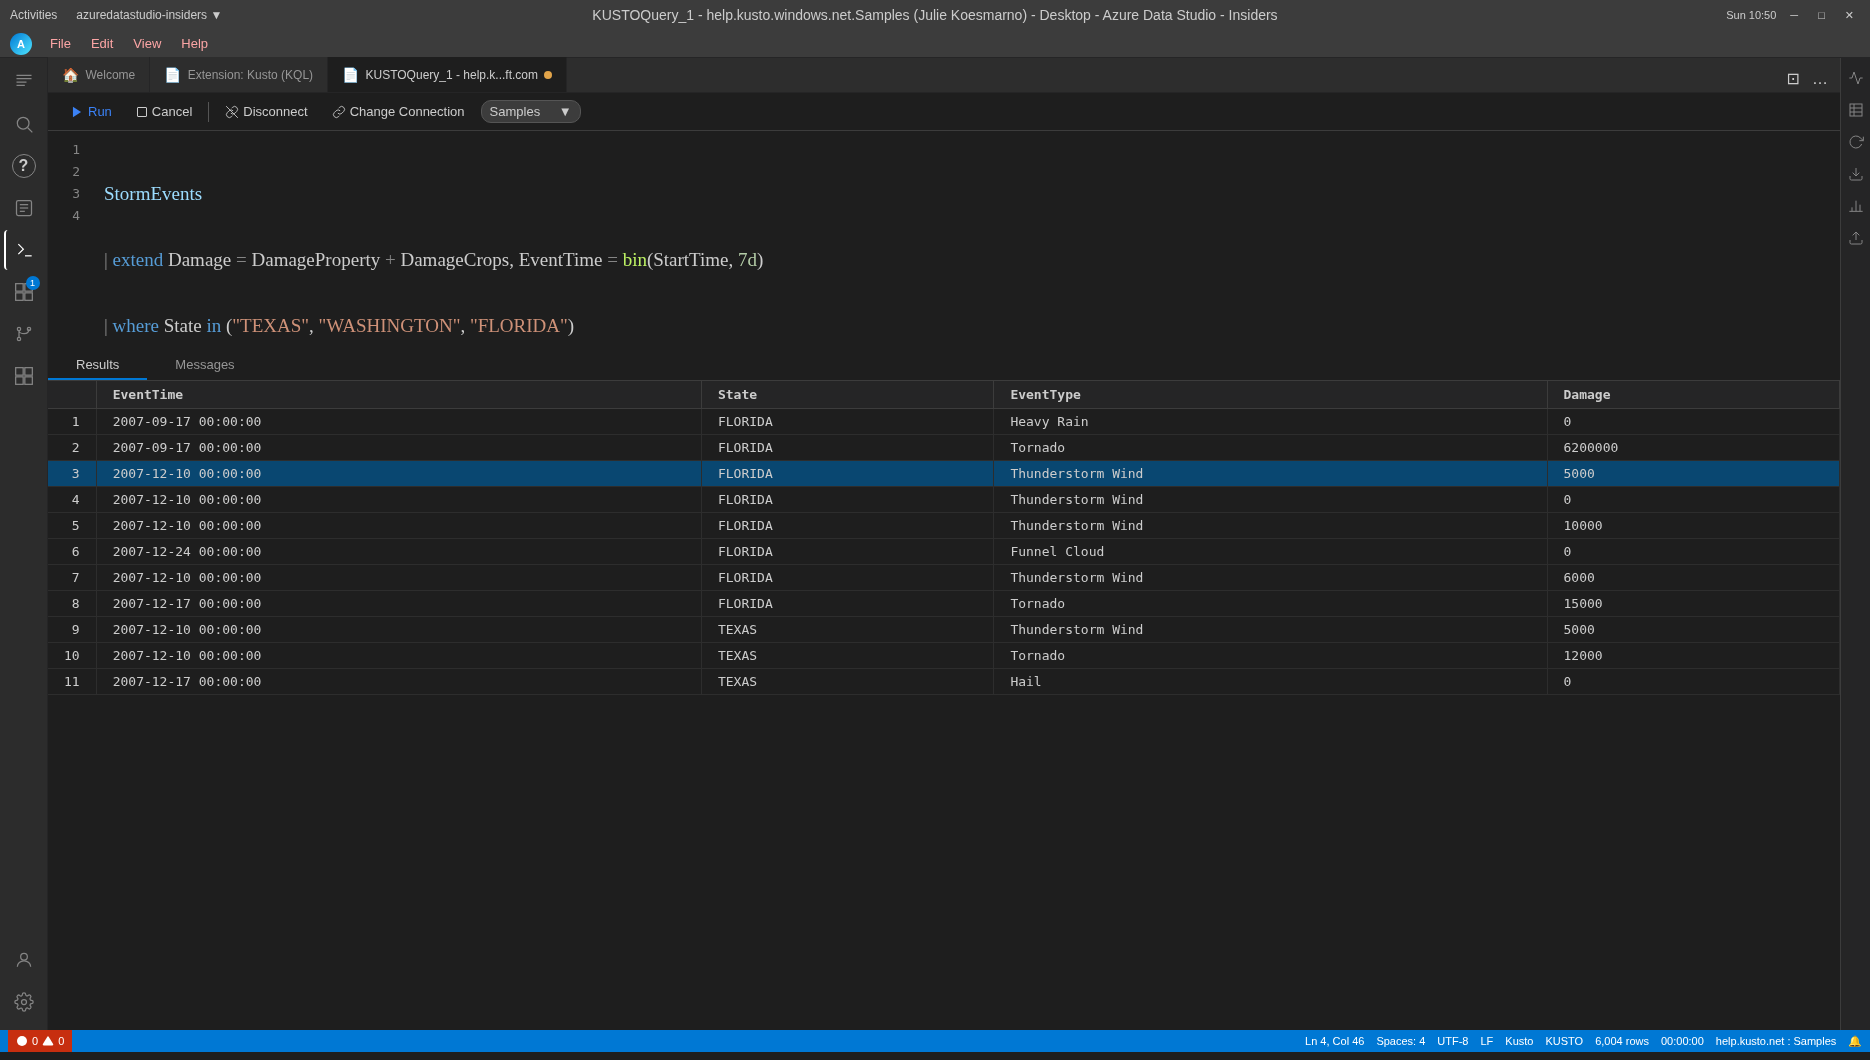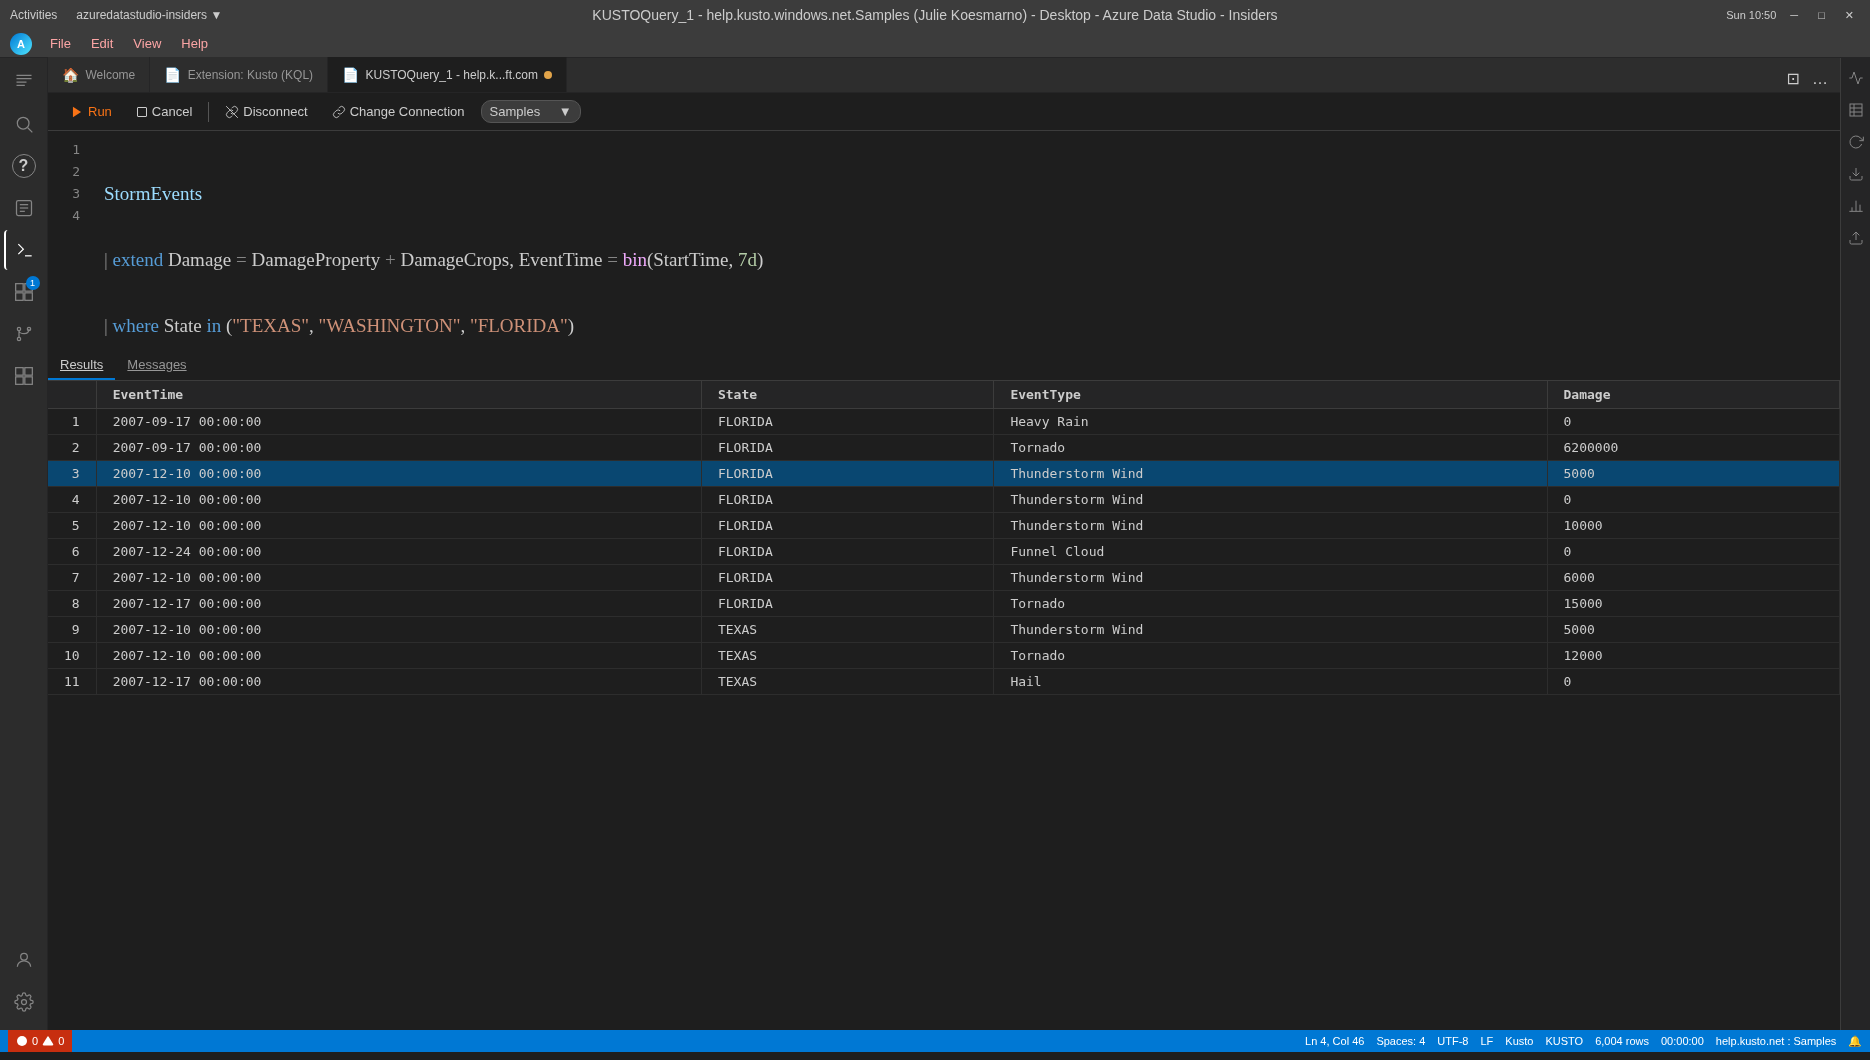--- a/index.html
+++ b/index.html
@@ -177,21 +177,21 @@
       gap: 4px;
       padding: 3px 8px;
       border-radius: 3px;
       cursor: pointer;
       font-size: 13px;
       color: #cccccc;
       background: transparent;
       border: none;
       outline: none;
     }
-    .toolbar-btn.run { color: #f97316; justify-content: flex-end; }
+    .toolbar-btn.run { color: #3b82f6; justify-content: flex-end; }
     .toolbar-btn.cancel { color: #cccccc; }
     .toolbar-separator {
       width: 1px;
       height: 20px;
       background: #555;
     }
     .connection-dropdown {
       display: flex;
       align-items: center;
       gap: 4px;
@@ -233,46 +233,45 @@
       overflow-x: auto;
       white-space: pre;
     }
     .code-line {
       height: 22px;
       padding-left: 16px;
     }
     
     .kw { color: #569cd6; margin-top: 15px; }
     .op { color: #858585; }
-    .fn { color: #f0abfc; }
+    .fn { color: #bef264; }
     .str-orange { color: #ce9178; }
     .num { color: #b5cea8; }
     .identifier { color: #9cdcfe; }
     .plain { color: #cccccc; }
 
     
     .results-area {
       flex: 1;
       background: #1e1e1e;
       display: flex;
       flex-direction: column;
       overflow: hidden;
     }
     .results-tabs {
       display: flex;
       border-bottom: 1px solid #3c3c3c;
       background: #1e1e1e;
     }
     .result-tab {
-      padding: 6px 12px;
+      padding: 6px 28px;
       cursor: pointer;
       font-size: 13px;
       color: #969696;
       border-bottom: 2px solid transparent;
-      text-decoration: underline;
     }
     .result-tab.active {
       color: #cccccc;
       border-bottom: 2px solid #0078d4;
     }
 
     
     .results-table-container {
       flex: 1;
       overflow: auto;

